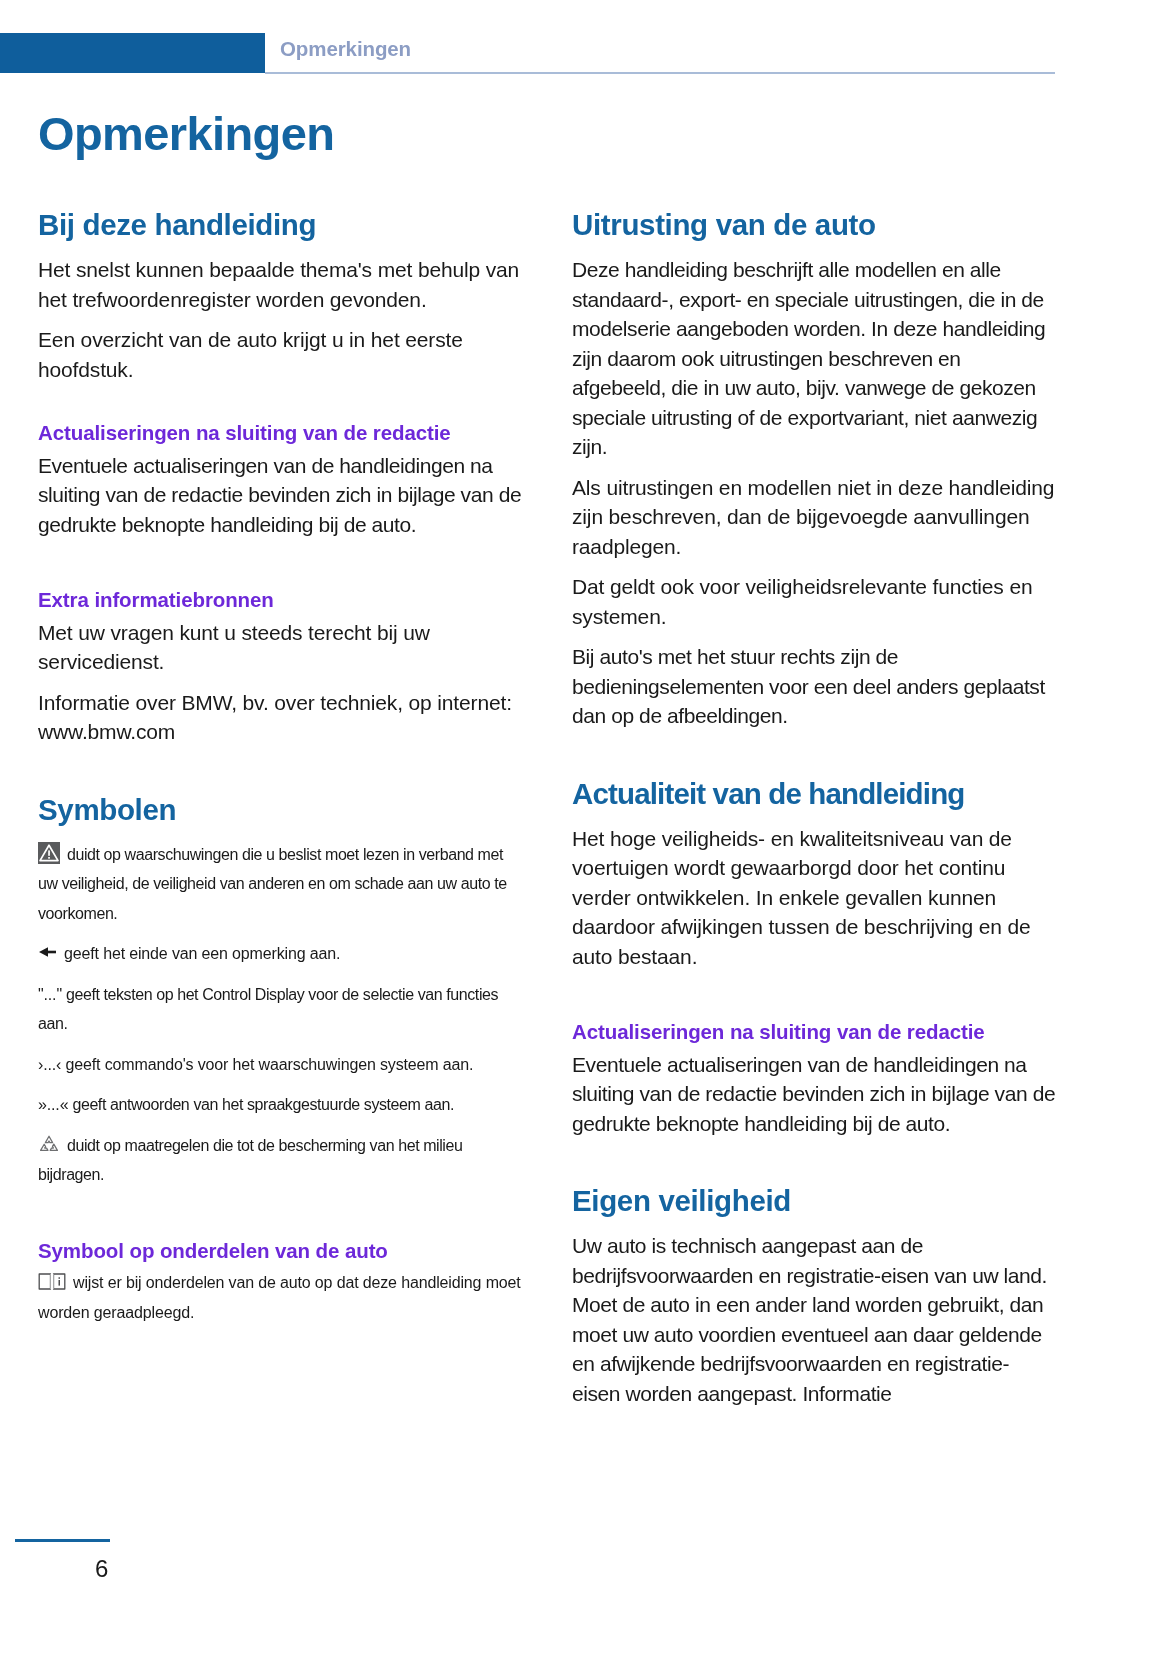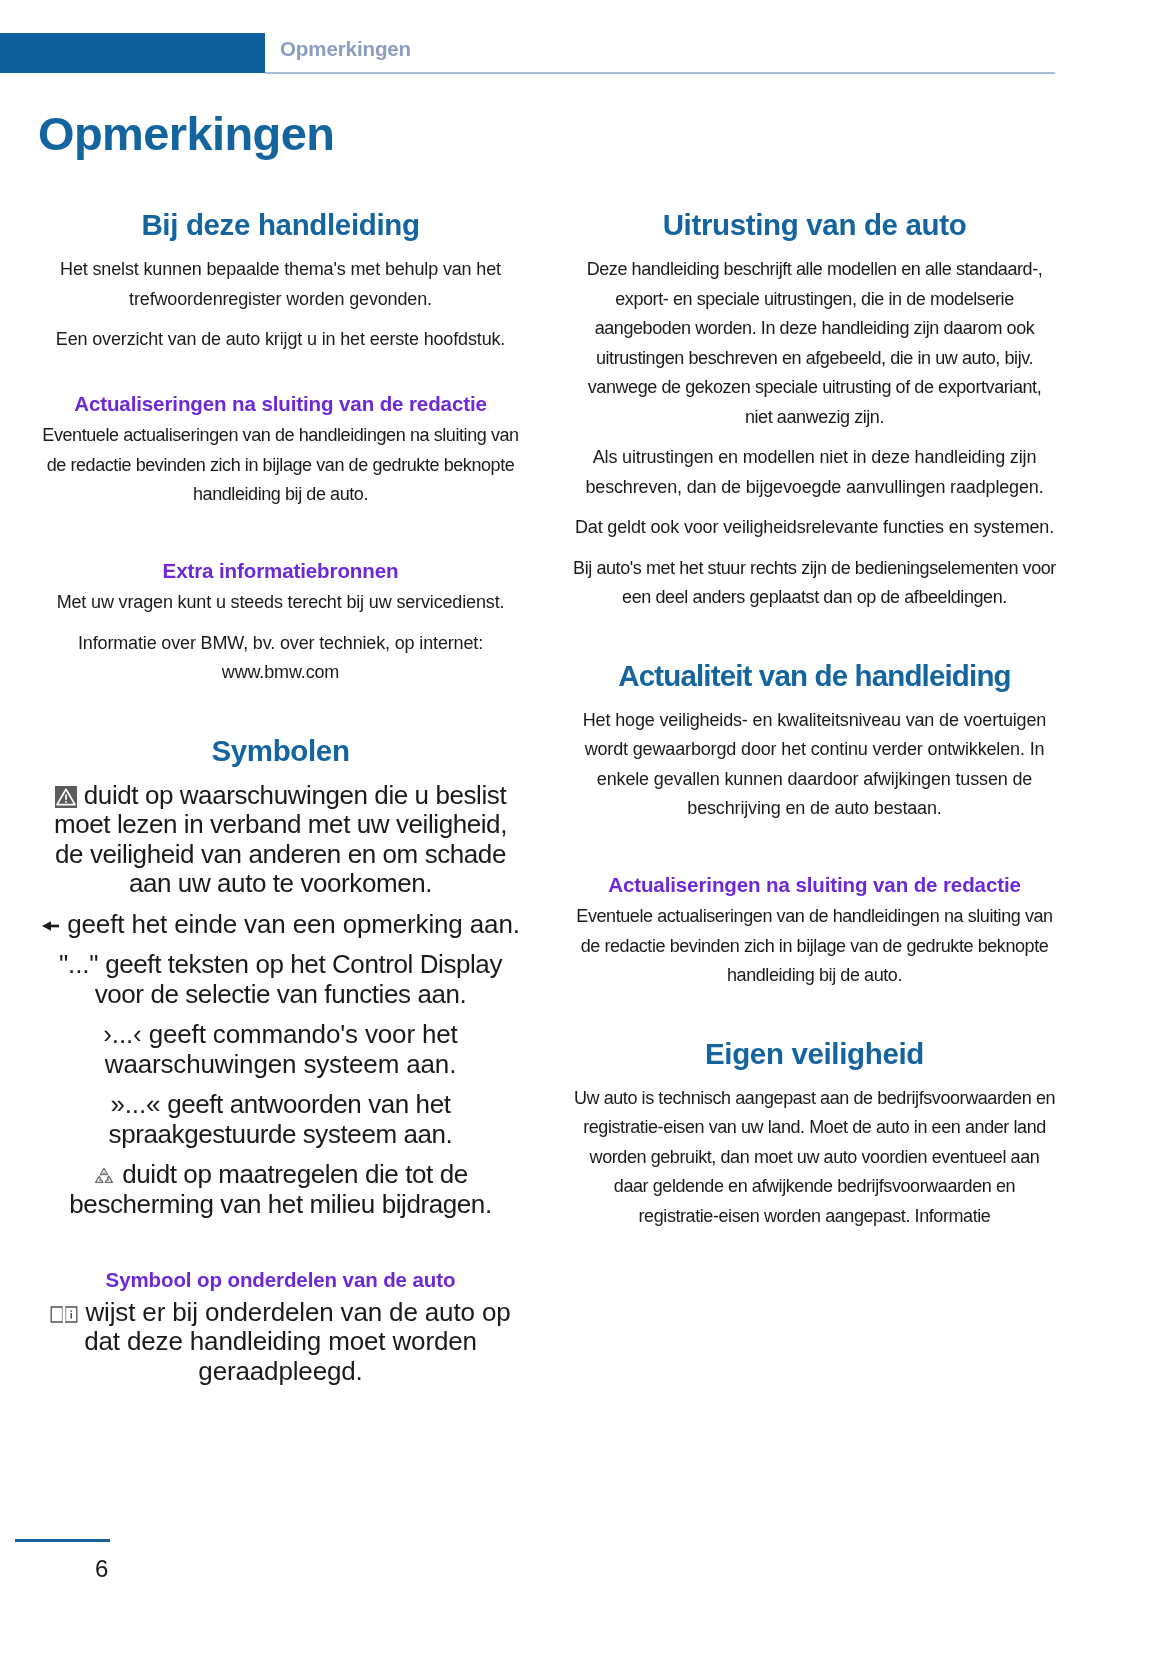--- a/index.html
+++ b/index.html
@@ -66,21 +66,20 @@
     font-weight: bold;
     color: #1464a0;
     letter-spacing: -0.6px;
   }
 
   
   .col {
     position: absolute;
     top: 208px;
     width: 485px;
-    text-align: center;
   }
   .col-left  { left: 38px; }
   .col-right { left: 572px; }
 
   
   h2.h-main {
     margin: 0 0 13px 0;
     font-size: 29.5px;
     line-height: 34px;
     font-weight: bold;
@@ -98,33 +97,33 @@
     color: #6d28d9;
     letter-spacing: -0.1px;
   }
   .sec-gap-lg { height: 46px; }
   .sec-gap-md { height: 31px; }
   .sec-gap-sm { height: 19px; }
 
   
   p.body {
     margin: 0 0 11px 0;
-    font-size: 18px;
+    font-size: 21px;
     line-height: 29.5px;
     color: #1a1a1a;
     letter-spacing: -0.15px;
   }
   p.body:last-child { margin-bottom: 0; }
   p.body.narrow { letter-spacing: -0.42px; }
 
   
   .sym-item {
     position: relative;
     margin: 0 0 11px 0;
-    font-size: 26px;
+    font-size: 16px;
     line-height: 29.5px;
     color: #1a1a1a;
     letter-spacing: -0.15px;
   }
   .sym-item.narrow { letter-spacing: -0.42px; }
   .sym-glyph {
     display: inline-block;
     vertical-align: -3px;
     margin-right: 7px;
   }

